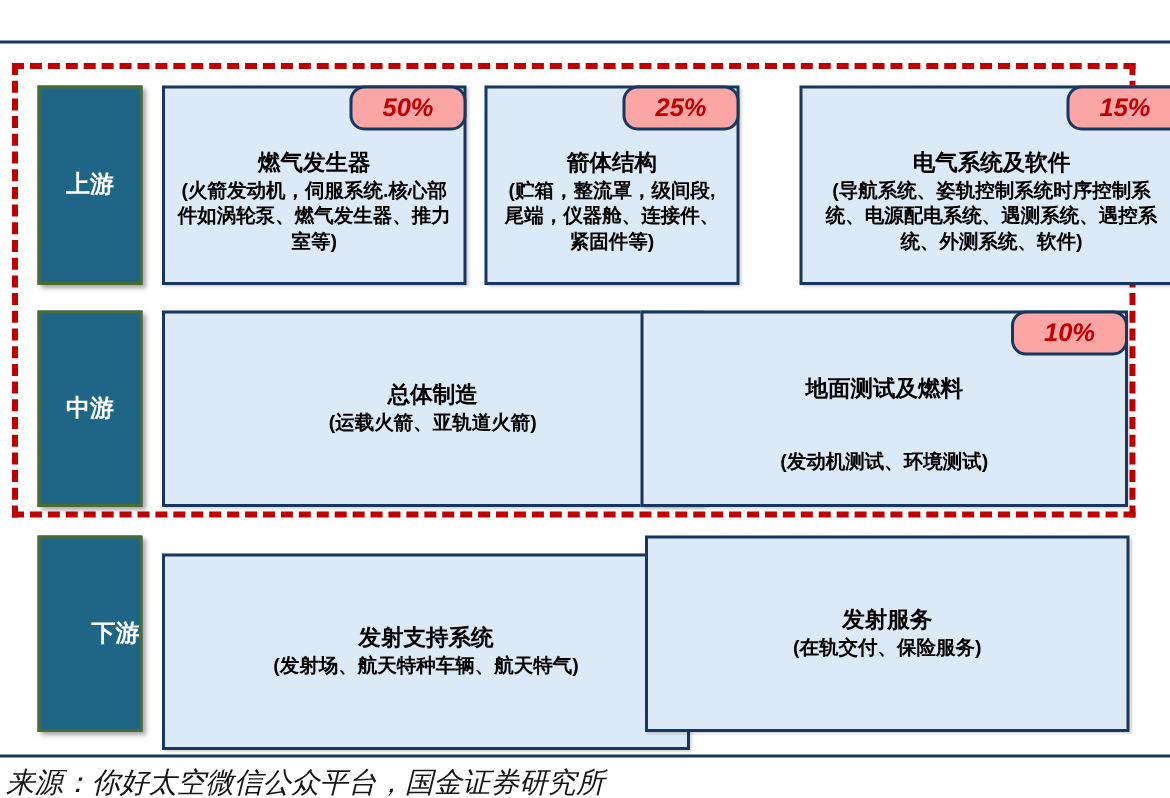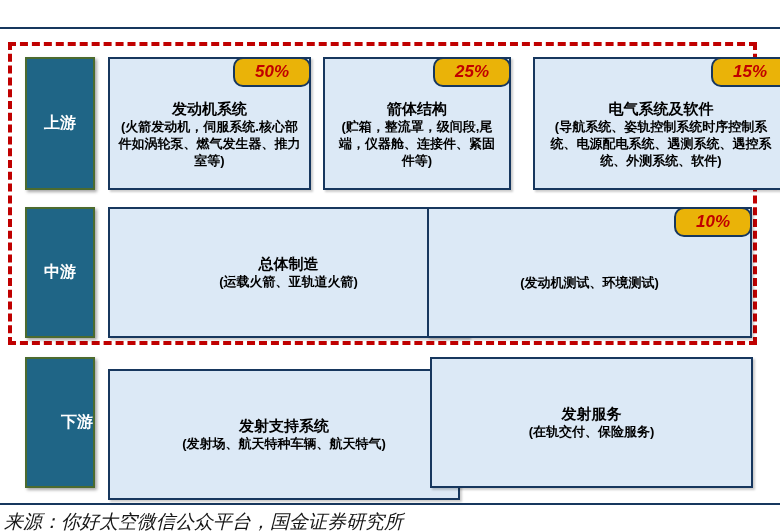--- a/index.html
+++ b/index.html
@@ -30,21 +30,21 @@
     position:absolute; background:#DCE9F6; border:2px solid #17375E;
     display:flex; flex-direction:column; align-items:center; justify-content:center;
     text-align:center; box-sizing:border-box;
     box-shadow:1.5px 1.5px 2px rgba(0,0,0,0.2);
   }
   .box.has-badge { padding-top:22px; }
   .box .title { font-weight:bold; font-size:15px; color:#000; line-height:1.35; }
   .box .desc  { font-weight:bold; font-size:13px; color:#000; line-height:1.3; padding:0 8px; }
   .badge {
     position:absolute; top:-2px; right:-2px; width:78px; height:30px;
-    background:#eab308; border:2px solid #17375E; border-radius:10px;
+    background:#fca5a5; border:2px solid #17375E; border-radius:10px;
     display:flex; align-items:center; justify-content:center;
     font-weight:bold; font-style:italic; font-size:17px; color:#C00000;
     box-sizing:border-box;
   }
   .footer {
     position:absolute; left:4px; top:509px;
     font-family:Liberation Serif, serif; font-style:italic;
     font-size:19px; color:#151515; white-space:nowrap;
   }
 </style>
@@ -56,25 +56,25 @@
   <div class="rule rule-top"></div>
 
   <div class="dashed-frame"></div>
 
   <div class="stage" style="left:25px; top:57px; height:133px;">
     <span>上游</span>
   </div>
 
   <div class="box has-badge" style="left:108px; top:57px; width:203px; height:133px;">
     <div class="badge">50%</div>
-    <div class="title">发动机系统</div>
+    <div class="title">燃气发生器</div>
     <div class="desc">(火箭发动机，伺服系统.核心部件如涡轮泵、燃气发生器、推力室等)</div>
   </div>
 
-  <div class="box has-badge" style="left:323px; top:57px; width:188px; height:133px;">
+  <div class="box has-badge" style="left:323px; top:57px; width:170px; height:133px;">
     <div class="badge">25%</div>
     <div class="title">箭体结构</div>
     <div class="desc">(贮箱，整流罩，级间段,尾端，仪器舱、连接件、紧固件等)</div>
   </div>
 
   <div class="box has-badge" style="left:533px; top:57px; width:256px; height:133px;">
     <div class="badge">15%</div>
     <div class="title">电气系统及软件</div>
     <div class="desc">(导航系统、姿轨控制系统时序控制系统、电源配电系统、遇测系统、遇控系统、外测系统、软件)</div>
   </div>
@@ -83,20 +83,21 @@
     <span>中游</span>
   </div>
 
   <div class="box" style="left:108px; top:207px; width:361px; height:131px;">
     <div class="title">总体制造</div>
     <div class="desc">(运载火箭、亚轨道火箭)</div>
   </div>
 
   <div class="box has-badge" style="left:427px; top:207px; width:325px; height:131px;gap:30px;">
     <div class="badge">10%</div>
+    <div class="title">地面测试及燃料</div>
     <div class="desc">(发动机测试、环境测试)</div>
   </div>
 
   <div class="stage" style="left:25px; top:357px; height:131px;justify-content:flex-end;">
     <span>下游</span>
   </div>
 
   <div class="box" style="left:108px; top:369px; width:352px; height:131px;">
     <div class="title">发射支持系统</div>
     <div class="desc">(发射场、航天特种车辆、航天特气)</div>

